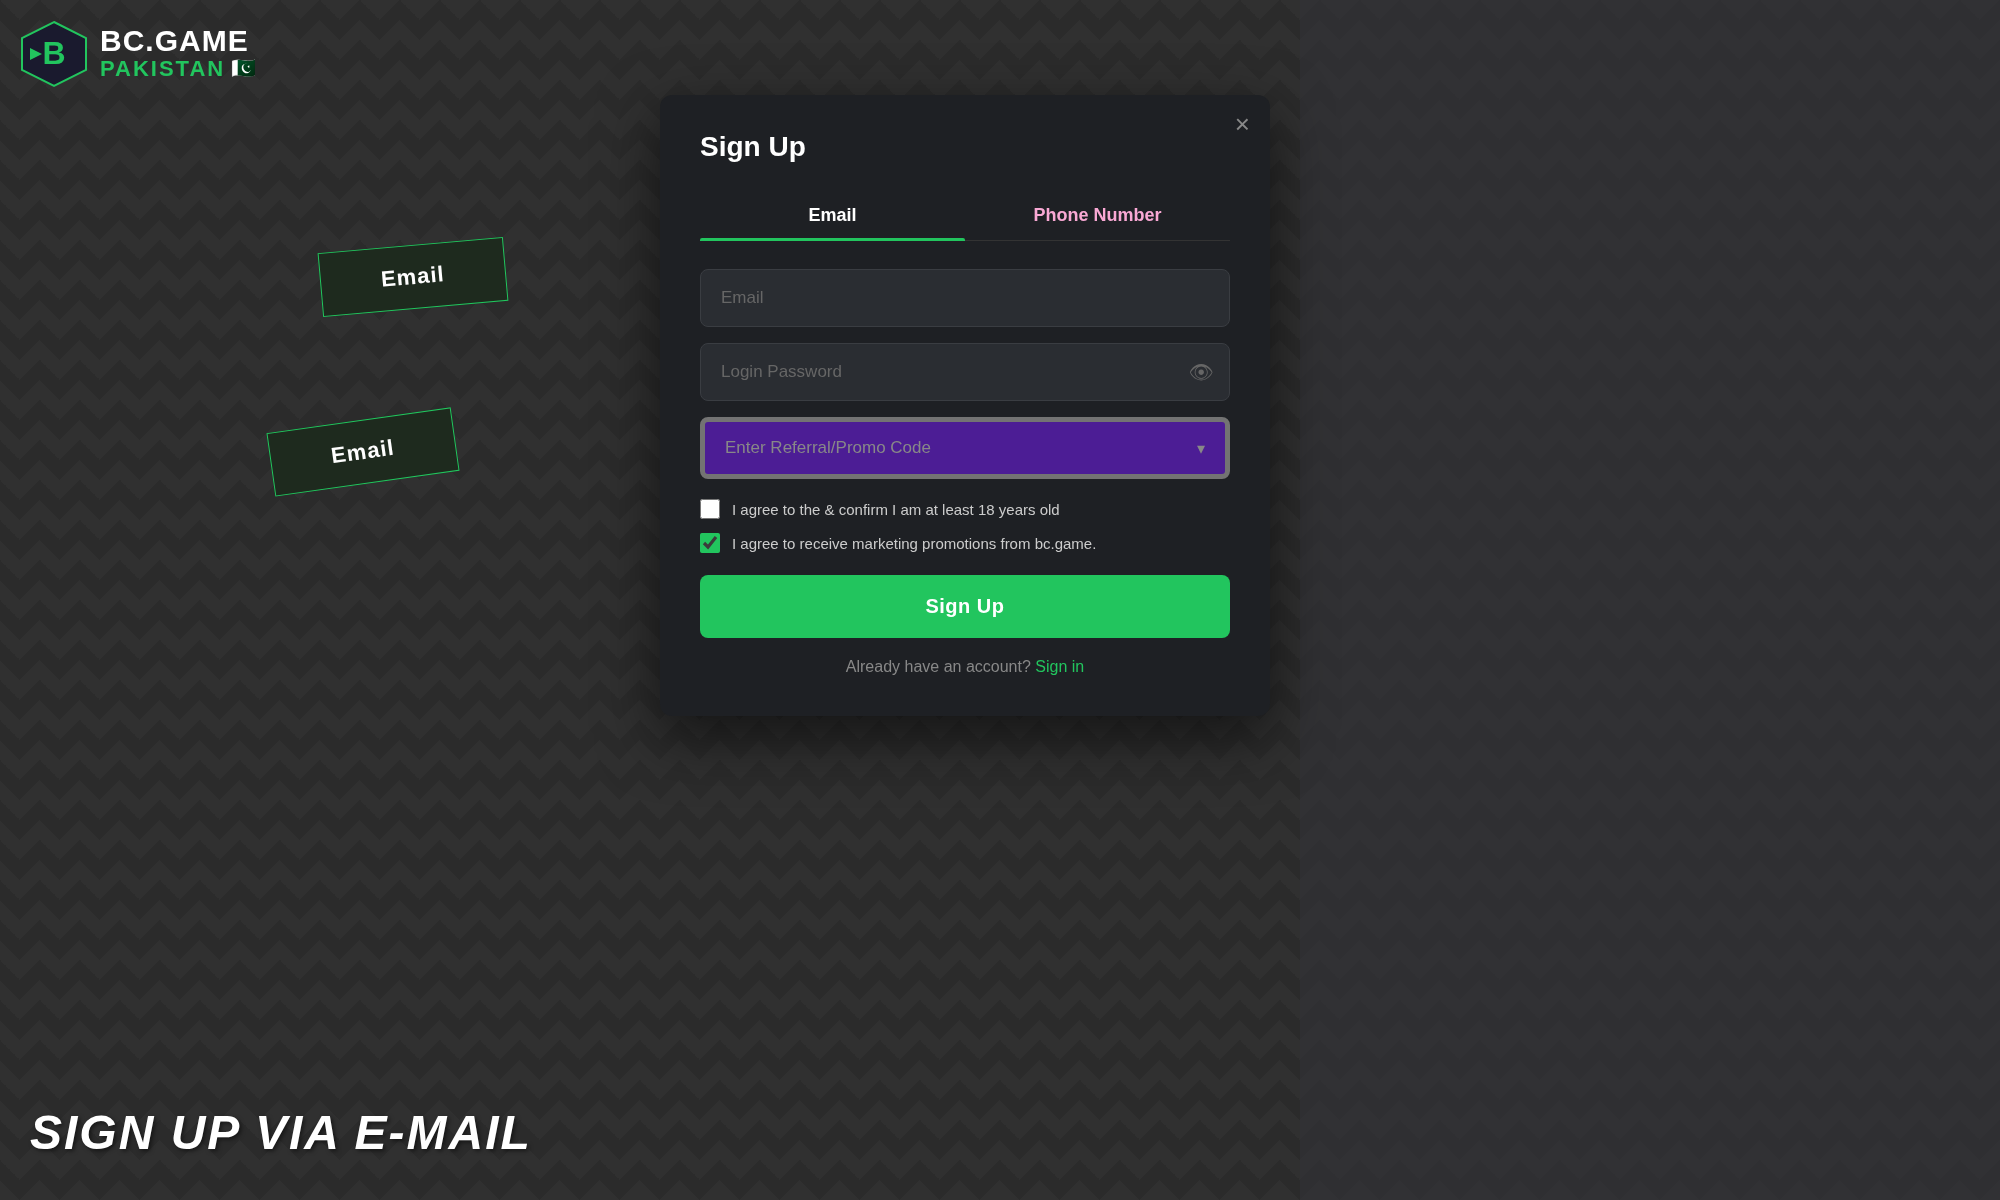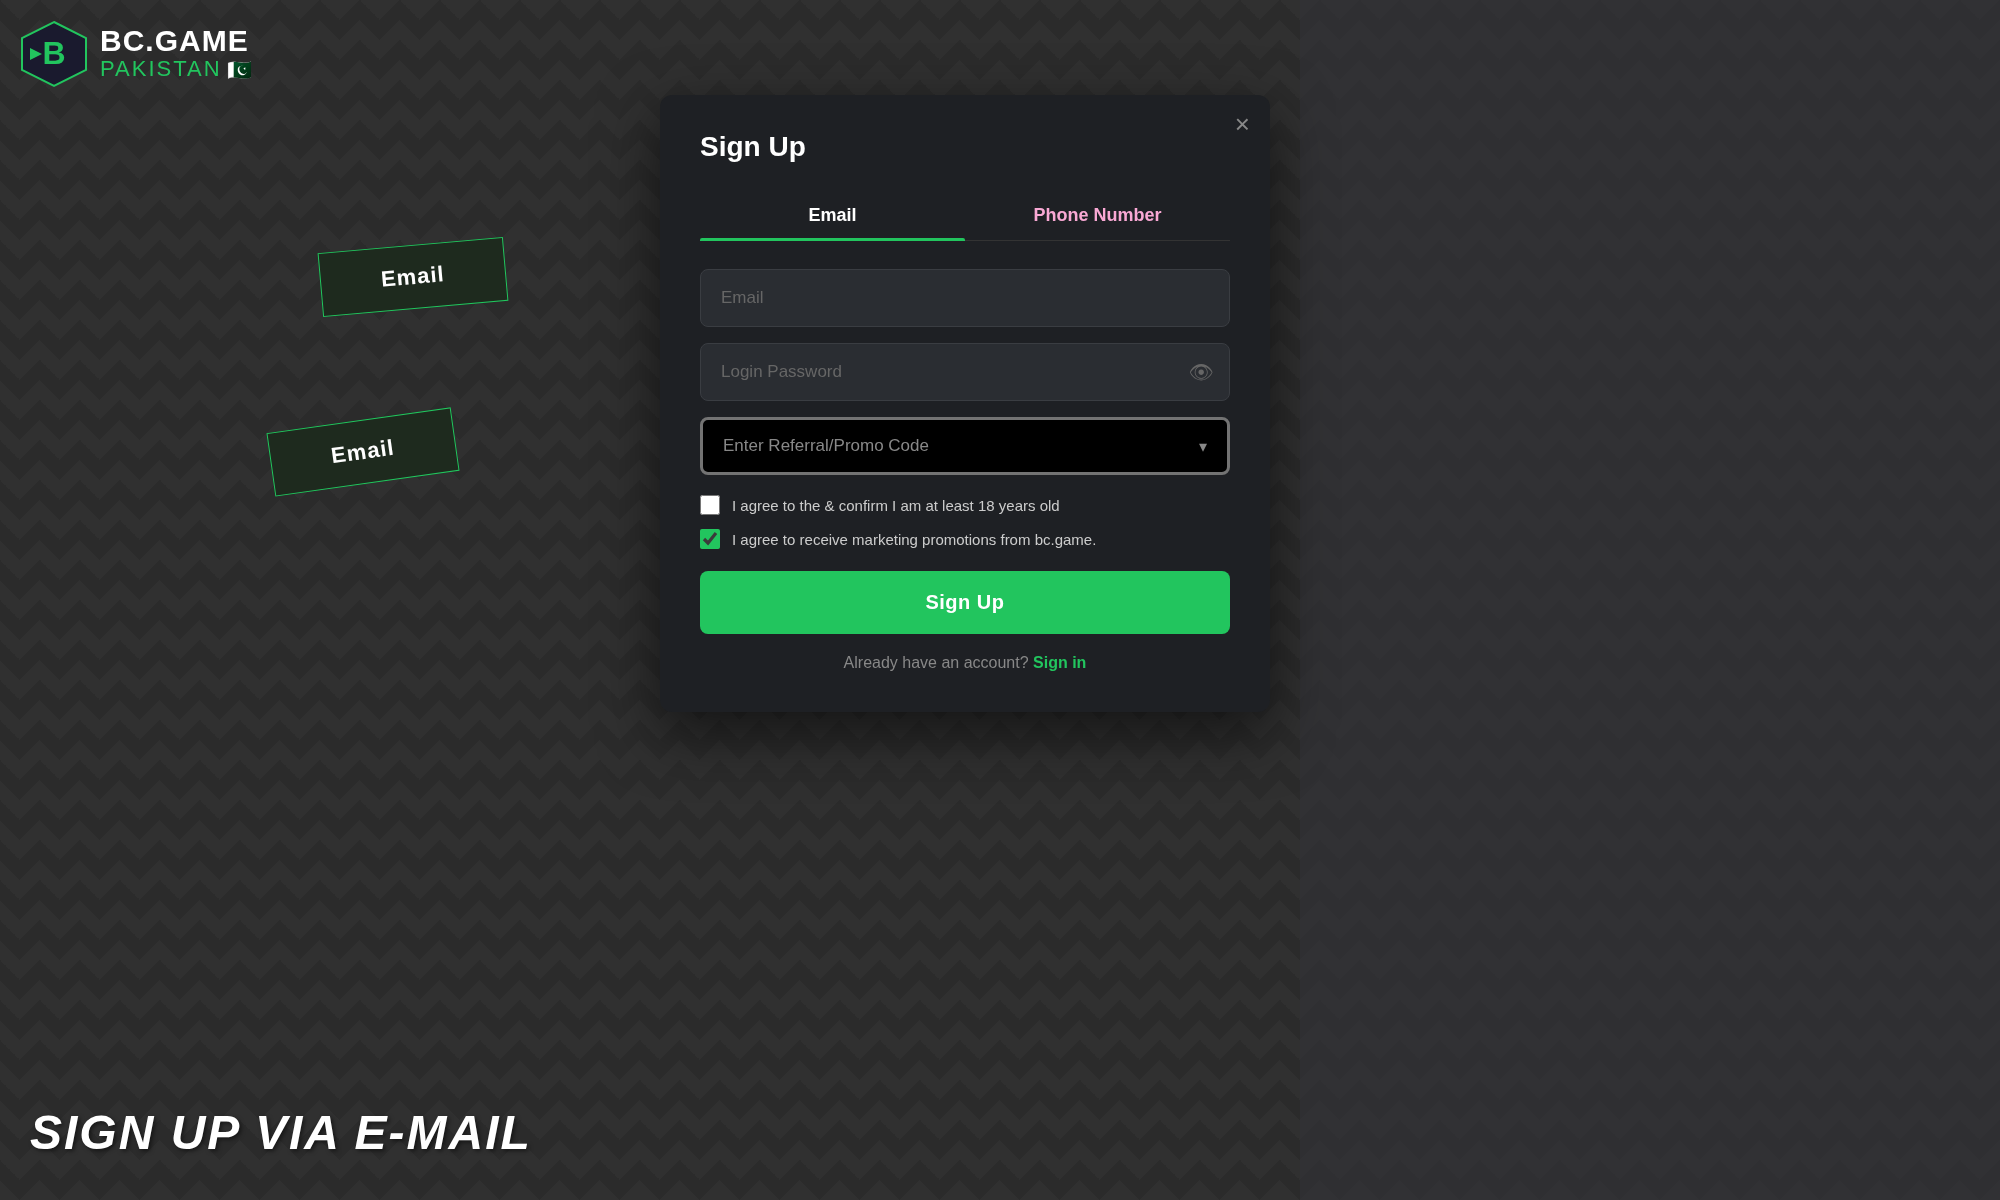--- a/index.html
+++ b/index.html
@@ -59,25 +59,25 @@
     .logo-bc-game {
       font-size: 30px;
       font-weight: 900;
       color: white;
       letter-spacing: 1px;
       line-height: 1;
     }
 
     .logo-pakistan {
       font-size: 22px;
-      font-weight: 400;
+      font-weight: 700;
       color: #22c55e;
       letter-spacing: 2px;
       display: flex;
-      align-items: flex-end;
+      align-items: flex-start;
       gap: 6px;
     }
 
     
     .float-btn-1 {
       position: absolute;
       left: 320px;
       top: 245px;
       background: #1e2a1e;
       border: 1px solid #22c55e;
@@ -228,22 +228,22 @@
       color: #666;
       font-size: 20px;
       cursor: pointer;
     }
 
     
     .promo-row {
       display: flex;
       align-items: center;
       justify-content: space-between;
-      background: #000000;
-      border: 3px solid #737373;
+      background: #4c1d95;
+      border: 5px solid #737373;
       border-radius: 8px;
       padding: 16px 20px;
       margin-bottom: 20px;
       cursor: pointer;
     }
 
     .promo-label {
       color: #888;
       font-size: 17px;
     }
@@ -289,21 +289,21 @@
 
     
     .signin-row {
       text-align: center;
       font-size: 16px;
       color: #888;
     }
 
     .signin-link {
       color: #22c55e;
-      font-weight: 700;
+      font-weight: 400;
       cursor: pointer;
       text-decoration: none;
     }
 
     
     .logo-svg-icon {
       width: 68px;
       height: 68px;
     }
 

